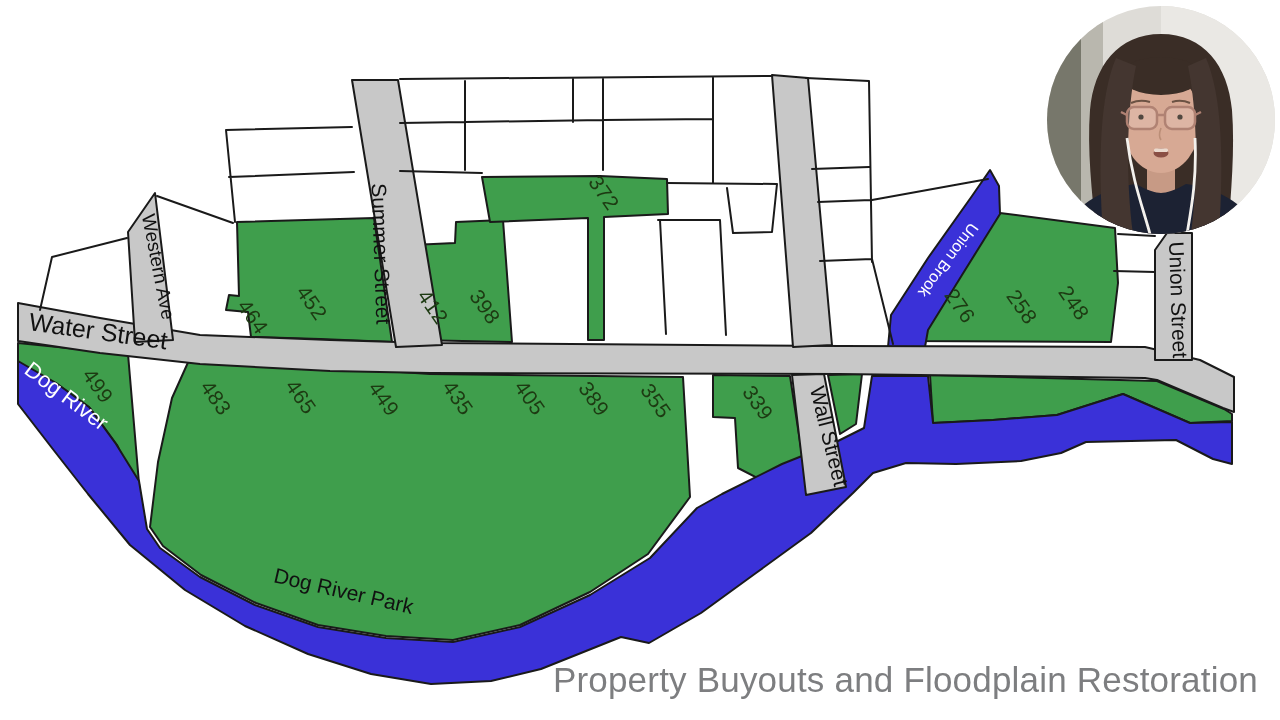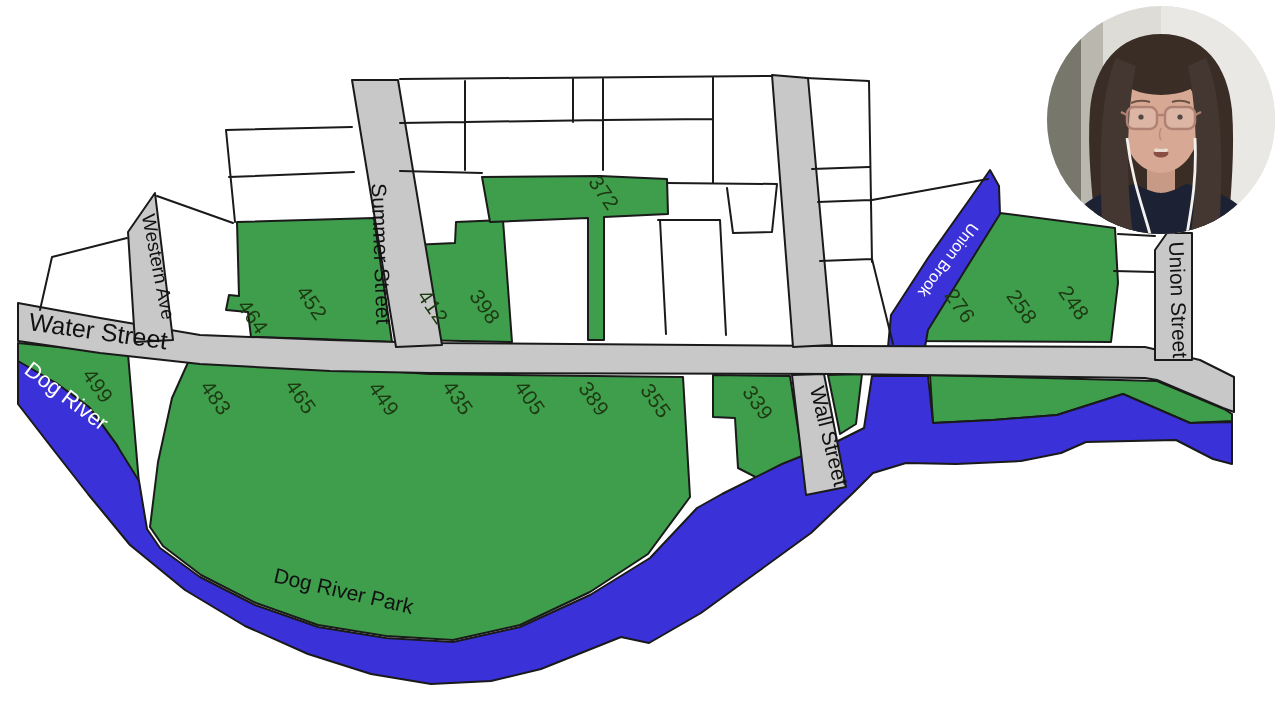--- a/index.html
+++ b/index.html
@@ -104,13 +104,14 @@
       <ellipse cx="1161" cy="153" rx="7.5" ry="4.5" fill="#8a4f44"></ellipse>
       <rect x="1154" y="148.5" width="14" height="3.5" rx="1.5" fill="#ead9cd"></rect>
       <rect x="1127" y="107" width="30" height="22" rx="7" fill="#ffffff" fill-opacity="0.15" stroke="#b08273" stroke-width="2.5"></rect>
       <rect x="1165" y="107" width="30" height="22" rx="7" fill="#ffffff" fill-opacity="0.15" stroke="#b08273" stroke-width="2.5"></rect>
       <path d="M1157,115 L1165,115 M1127,115 L1121,112 M1195,115 L1201,112" stroke="#b08273" stroke-width="2.5" fill="none"></path>
       <path d="M1127,138 C1132,180 1143,208 1150,234 M1195,138 C1197,180 1191,210 1187,234" stroke="#f3f1ed" stroke-width="2.8" fill="none"></path>
     </g>
   </g>
 </svg>
 
+<div id="title">Property Buyouts and Floodplain Restoration</div>
 </div>
 
 </body></html>

